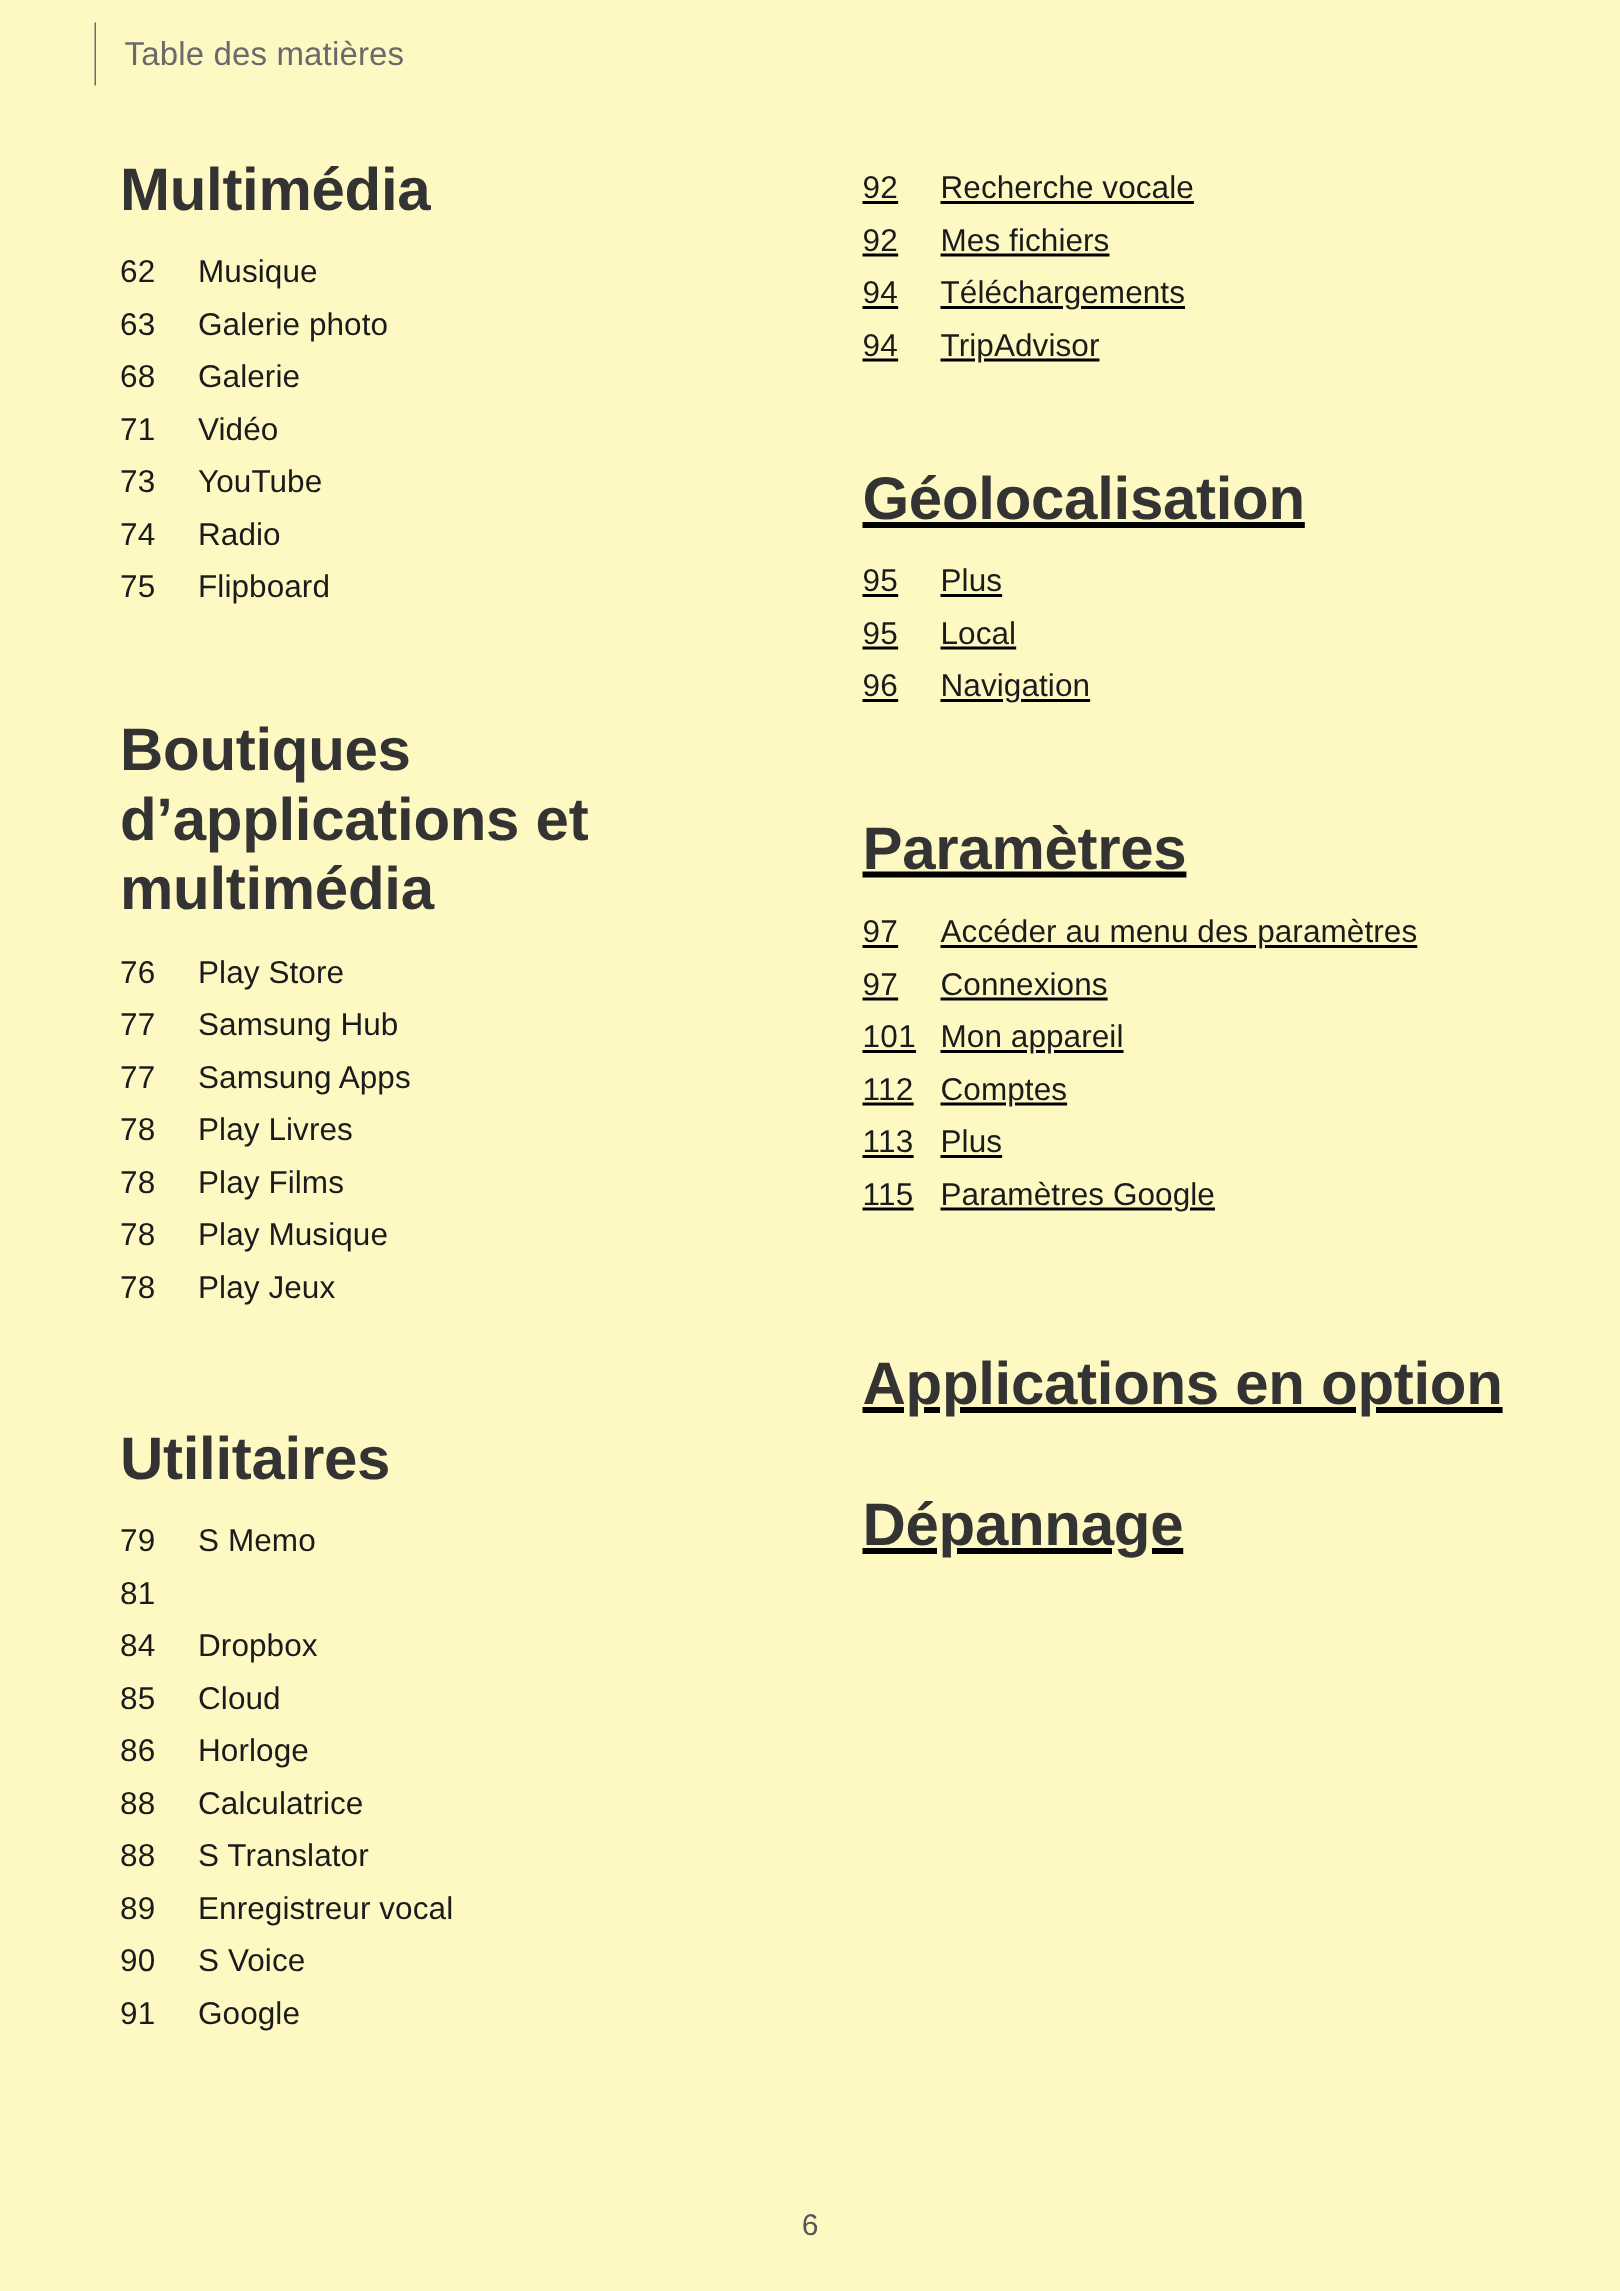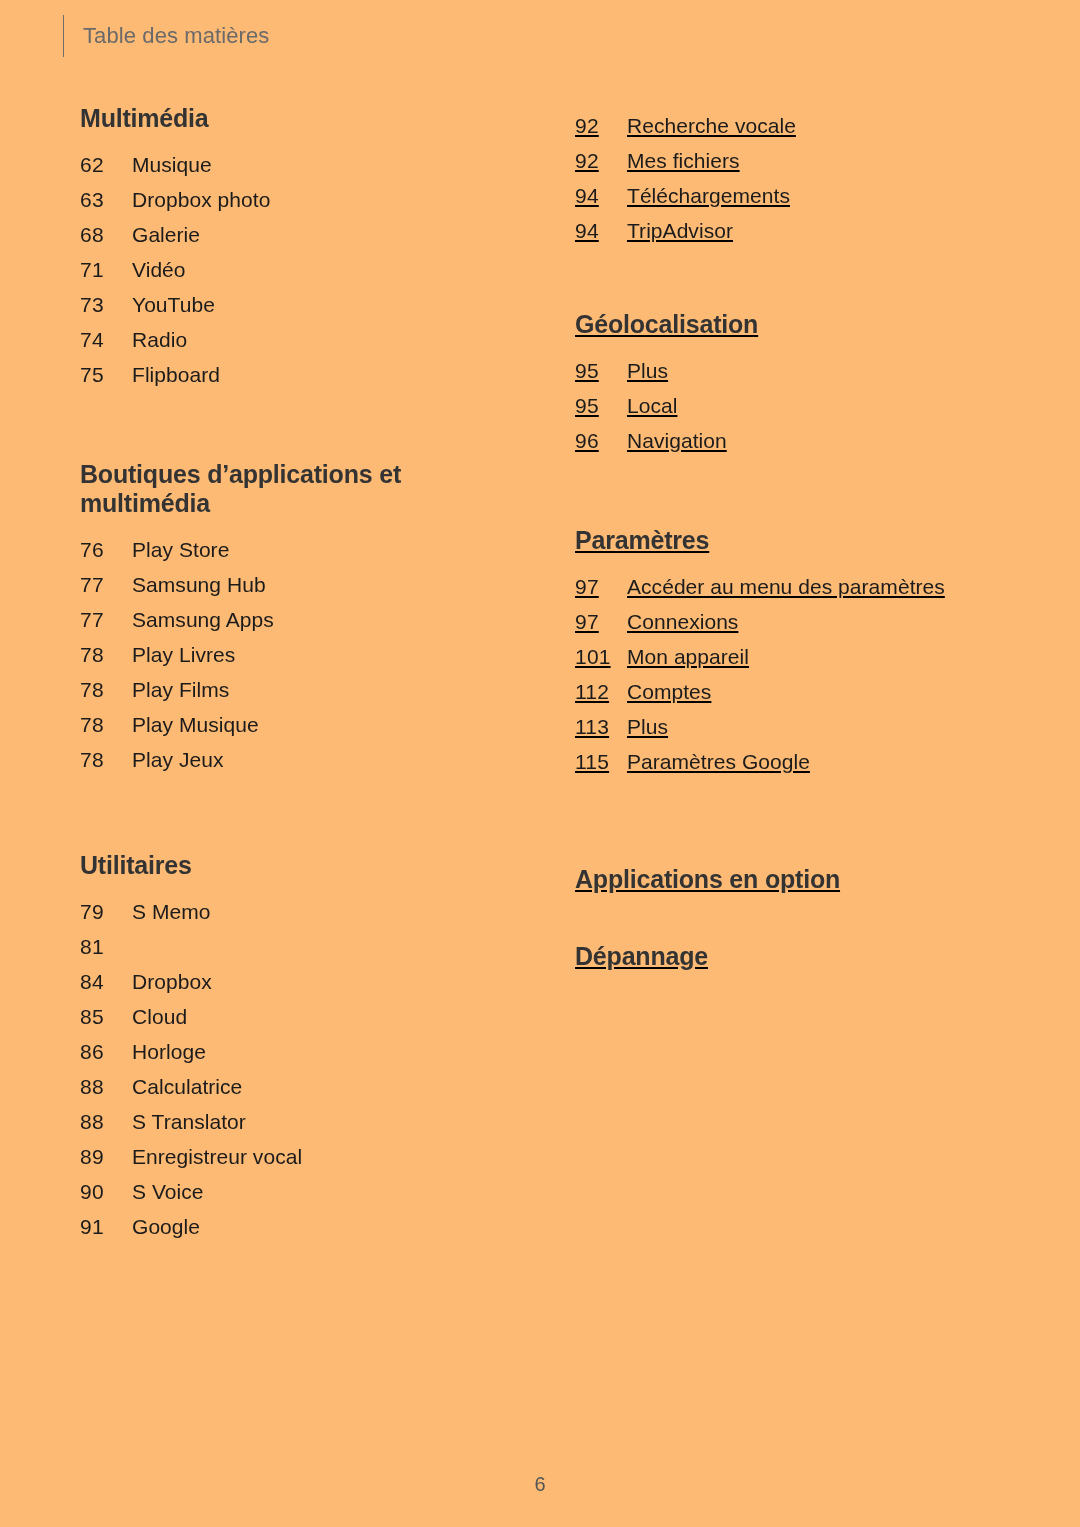--- a/index.html
+++ b/index.html
@@ -14,21 +14,21 @@
     position: relative;
     font-family: "Liberation Sans", "DejaVu Sans", sans-serif;
     -webkit-font-smoothing: antialiased;
     overflow: hidden;
   }
 
   .page {
     position: relative;
     width: 1080px;
     height: 1527px;
-    background: #fdba74;
+    background: #fef9c3;
     box-sizing: border-box;
   }
 
   
   .header {
     position: absolute;
     left: 63px;
     top: 15px;
     height: 42px;
     display: flex;
@@ -61,21 +61,21 @@
     top: 0;
     width: 440px;
   }
   .col-left  { left: 80px; }
   .col-right { left: 575px; text-decoration: underline; }
 
   
   .section { margin: 0; }
 
   .section-heading {
-    font-size: 25px;
+    font-size: 40px;
     font-weight: bold;
     color: #333333;
     line-height: 1.16;
     letter-spacing: -0.2px;
     margin: 0;
     white-space: pre-line;
   }
 
   .entries {
     margin: 0;
@@ -128,21 +128,21 @@
         <div class="section">
           <h2 class="section-heading">Multimédia</h2>
           <div style="height: 14px;"></div>
           <ul class="entries">
             <li class="entry">
               <span class="entry-page">62</span>
               <span class="entry-label">Musique</span>
             </li>
             <li class="entry">
               <span class="entry-page">63</span>
-              <span class="entry-label">Dropbox photo</span>
+              <span class="entry-label">Galerie photo</span>
             </li>
             <li class="entry">
               <span class="entry-page">68</span>
               <span class="entry-label">Galerie</span>
             </li>
             <li class="entry">
               <span class="entry-page">71</span>
               <span class="entry-label">Vidéo</span>
             </li>
             <li class="entry">

